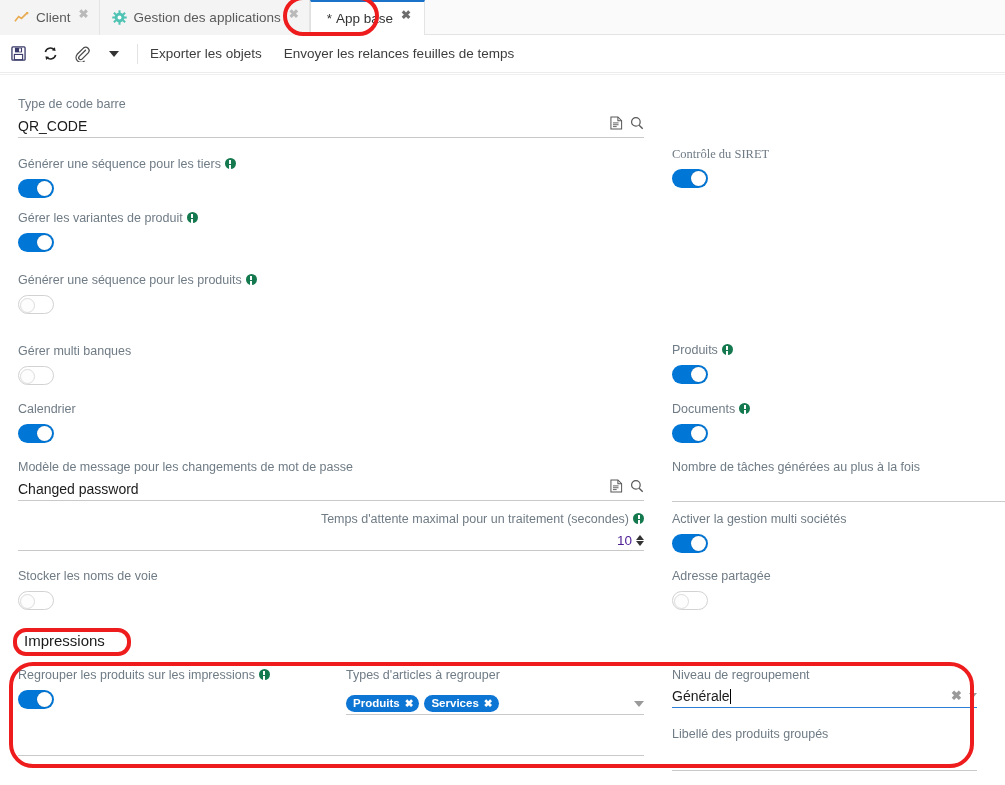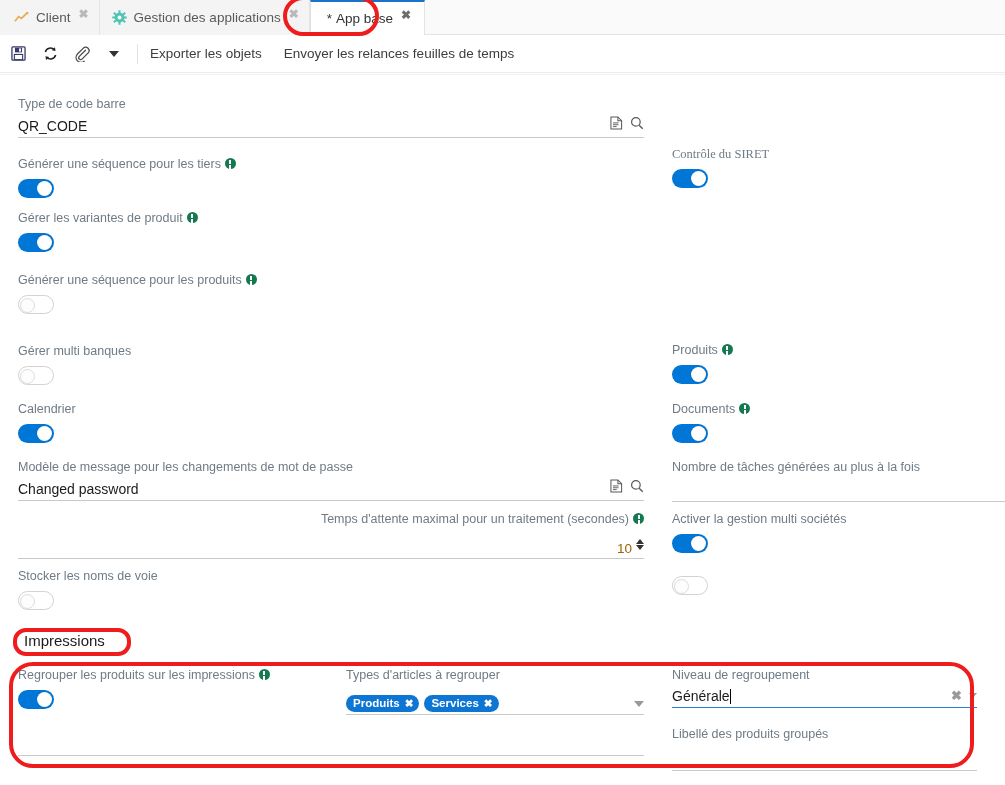--- a/index.html
+++ b/index.html
@@ -153,21 +153,21 @@
   }
   .info-ico::after {
     content: "";
     position: absolute; left: 4.5px; top: 2px;
     width: 2px; height: 4px; background: #ffffff;
     box-shadow: 0 5px 0 0 #ffffff;
   }
 
   
   .stepper { display: flex; align-items: center; gap: 4px; }
-  .stepper .num { font-size: 13.5px; color: #a16207; margin-top: 8px; }
+  .stepper .num { font-size: 13.5px; color: #4c1d95; }
   .stepper .arrows { display: flex; flex-direction: column; line-height: 0; gap: 1px; }
   .tri-up, .tri-dn {
     width: 0; height: 0;
     border-left: 4px solid transparent;
     border-right: 4px solid transparent;
   }
   .tri-up { border-bottom: 5px solid #333; }
   .tri-dn { border-top: 5px solid #333; }
 
   
@@ -430,20 +430,21 @@
       </div>
       <div class="underline"></div>
     </div>
 
     <div class="col-right" style="top:437px;">
       <div class="flabel">Activer la gestion multi sociétés</div>
       <div class="switch on" style="margin-top:7px;"><span class="knob"></span></div>
     </div>
 
     <div class="col-right" style="top:494px;">
+      <div class="flabel">Adresse partagée</div>
       <div class="switch off" style="margin-top:7px;"><span class="knob"></span></div>
     </div>
 
     <div style="position:absolute; left:24px; top:557px;" class="section-title">Impressions</div>
 
     <div style="position:absolute; left:18px; top:593px; width:305px;">
       <div class="flabel">
         <span>Regrouper les produits sur les impressions</span><span class="info-ico"></span>
       </div>
       <div class="switch on" style="margin-top:7px;"><span class="knob"></span></div>

